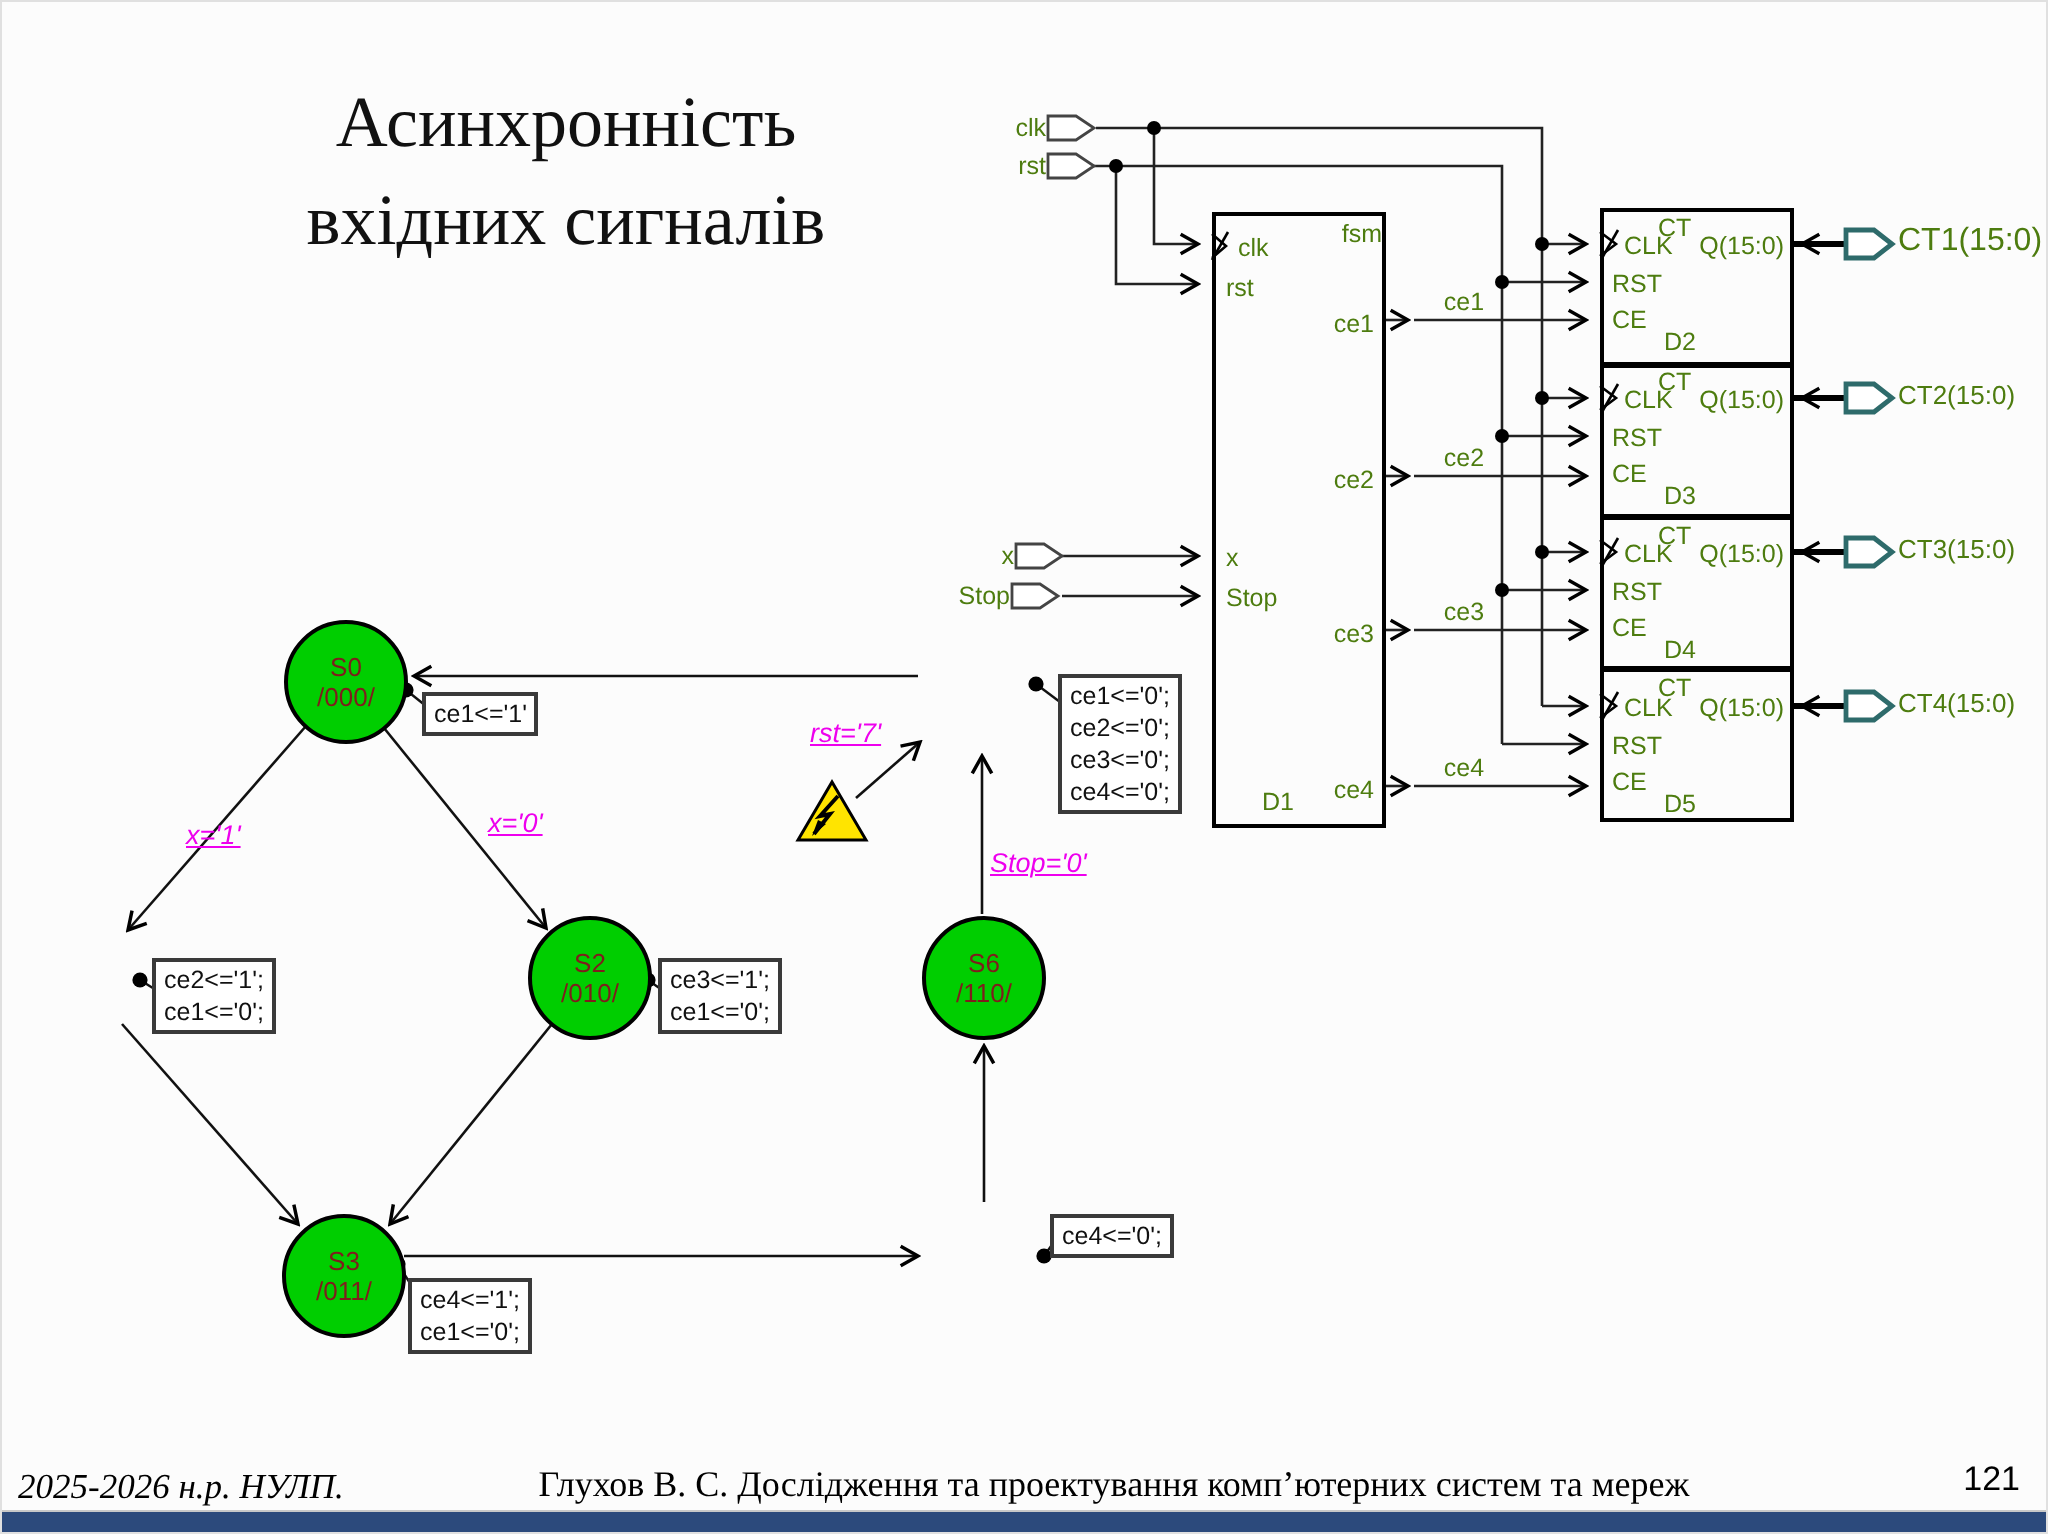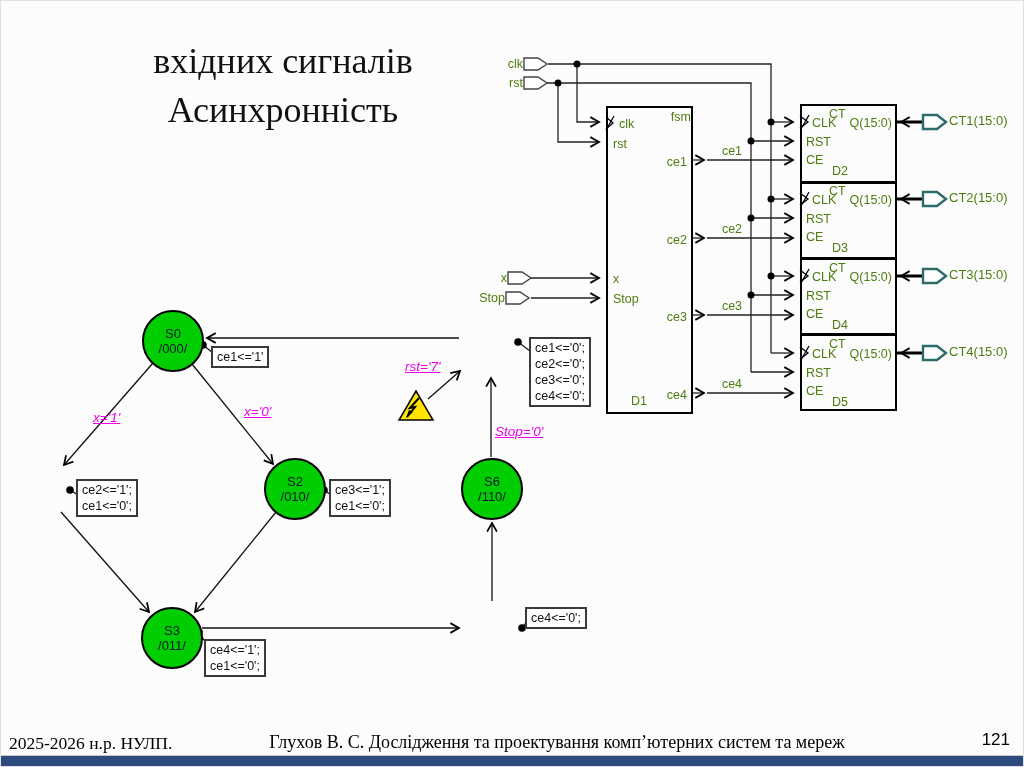--- a/index.html
+++ b/index.html
@@ -17,44 +17,44 @@
   .block{position:absolute;border:2.5px solid #000;background:transparent;box-sizing:border-box;}
   .lbl{position:absolute;font-size:12.5px;line-height:14px;white-space:nowrap;color:#4d7c0f;}
   .lbl.r{text-align:right;}
   .divider{position:absolute;left:0;width:100%;height:3px;background:#000;}
   .ctr{position:absolute;left:0;width:92px;height:77px;}
   
   .state{
     position:absolute;width:62px;height:62px;border-radius:50%;
     background:var(--state_green,#00CE00);border:2px solid #000;box-sizing:border-box;
     display:flex;flex-direction:column;align-items:center;justify-content:center;
-    font-size:13px;line-height:15px;color:#0f172a;
+    font-size:13px;line-height:15px;color:#7f1d1d;
   }
   .abox{
     position:absolute;border:2px solid #3a3a3a;background:#fff;
     font-size:12.5px;line-height:16px;padding:1px 4px;white-space:pre-line;color:#111;
   }
   .tlabel{
     position:absolute;color:var(--label_magenta,#EE00EE);font-style:italic;
     text-decoration:underline;font-size:13.5px;white-space:nowrap;
   }
   
-  .footer-left{position:absolute;left:8px;top:732px;font-family:"Liberation Serif",serif;font-size:17.5px;}
+  .footer-left{position:absolute;left:8px;top:732px;font-family:"Liberation Serif",serif;font-size:17.5px;font-style:italic;}
   .footer-center{position:absolute;left:150px;right:60px;top:731px;text-align:center;font-family:Liberation Serif, serif;font-size:18px;}
   .page-num{position:absolute;right:13px;top:729px;font-family:"Liberation Sans",sans-serif;font-size:17px;margin-left:19px;}
   .footer-bar{position:absolute;left:0;bottom:0;width:100%;height:10px;background:var(--footer_bar,#2C4A7C);border-top:1px solid #c8c8c8;}
 </style>
 </head>
 <body>
 
 <div class="slide">
 
   <div class="title">
+    <div>Асинхронність</div>
     <div>вхідних сигналів</div>
-    <div>Асинхронність</div>
   </div>
 
   <svg class="layer" width="1024" height="767" viewBox="0 0 1024 767">
     <defs>
       <marker id="arr" viewBox="-10 -6 11 12" refX="0" refY="0" markerWidth="13" markerHeight="13" orient="auto" markerUnits="userSpaceOnUse">
         <path d="M-8,-4.5 L0,0 L-8,4.5" fill="none" stroke="#000" stroke-width="1.6"></path>
       </marker>
     </defs>
 
     <g stroke="#222" stroke-width="1.3" fill="none">
@@ -226,21 +226,21 @@
     <div class="ctr" style="top:230px">
       <span class="lbl" style="left:27px;top:1px">CT</span>
       <span class="lbl" style="left:10px;top:11px">CLK</span>
       <span class="lbl" style="left:4px;top:30px">RST</span>
       <span class="lbl" style="left:4px;top:48px">CE</span>
       <span class="lbl r" style="right:2px;top:11px">Q(15:0)</span>
       <span class="lbl" style="left:30px;top:59px">D5</span>
     </div>
   </div>
 
-  <div class="lbl" style="left:948px;top:113px;font-size:13px">CT1(15:0)</div>
+  <div class="lbl" style="left:948px;top:113px;font-size:16px">CT1(15:0)</div>
   <div class="lbl" style="left:948px;top:190px;font-size:13px">CT2(15:0)</div>
   <div class="lbl" style="left:948px;top:267px;font-size:13px">CT3(15:0)</div>
   <div class="lbl" style="left:948px;top:344px;font-size:13px">CT4(15:0)</div>
 
   <div class="state" style="left:141px;top:309px">
     <span>S0</span>
     <span>/000/</span>
   </div>
   <div class="state" style="left:263px;top:457px">
     <span>S2</span>

